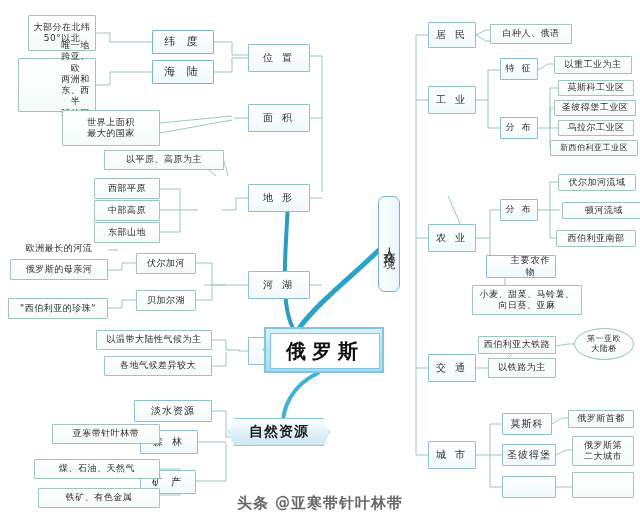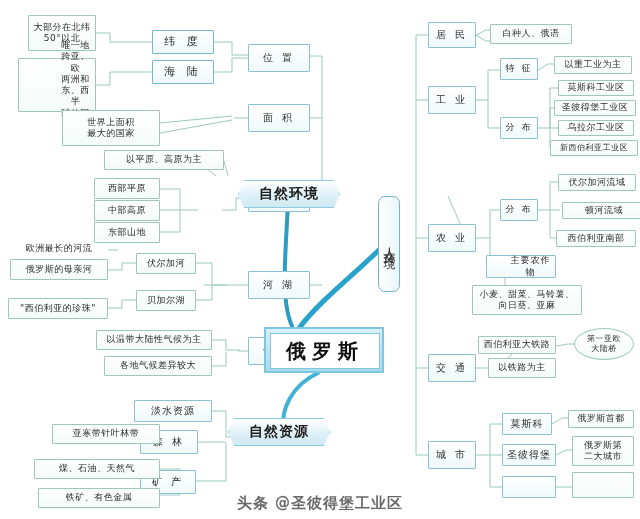--- a/index.html
+++ b/index.html
@@ -179,23 +179,20 @@
     </g>
     <g fill="none" stroke="#3fb2d6" stroke-width="4" stroke-linecap="round">
       <path d="M284,430 C280,410 292,385 318,373"></path>
     </g>
   </svg>
 
   <div class="center-wrap" style="left:264px;top:327px;width:120px;height:46px;">
     <div class="center-inner">俄罗斯</div>
   </div>
 
-  <div class="branch" style="left:238px;top:180px;width:100px;height:26px;">
-    <span>自然环境</span>
-  </div>
 
   <div class="branch" style="left:228px;top:418px;width:100px;height:26px;">
     <span>自然资源</span>
   </div>
 
   <div class="nd vert" style="left:378px;top:196px;width:22px;height:96px;">
     <span>人文环境</span>
   </div>
 
   <div class="nd sub" style="left:248px;top:44px;width:62px;height:28px;">
@@ -379,16 +376,16 @@
 二大城市</span>
   </div>
   <div class="nd sub" style="left:502px;top:476px;width:54px;height:22px;">
     <span></span>
   </div>
   <div class="nd leaf" style="left:572px;top:472px;width:62px;height:26px;">
     <span></span>
   </div>
 
   <div class="watermark">
-    <span>头条 @圣彼得堡工业区</span>
+    <span>头条 @亚寒带针叶林带</span>
   </div>
 
 </div>
 
 </body></html>

